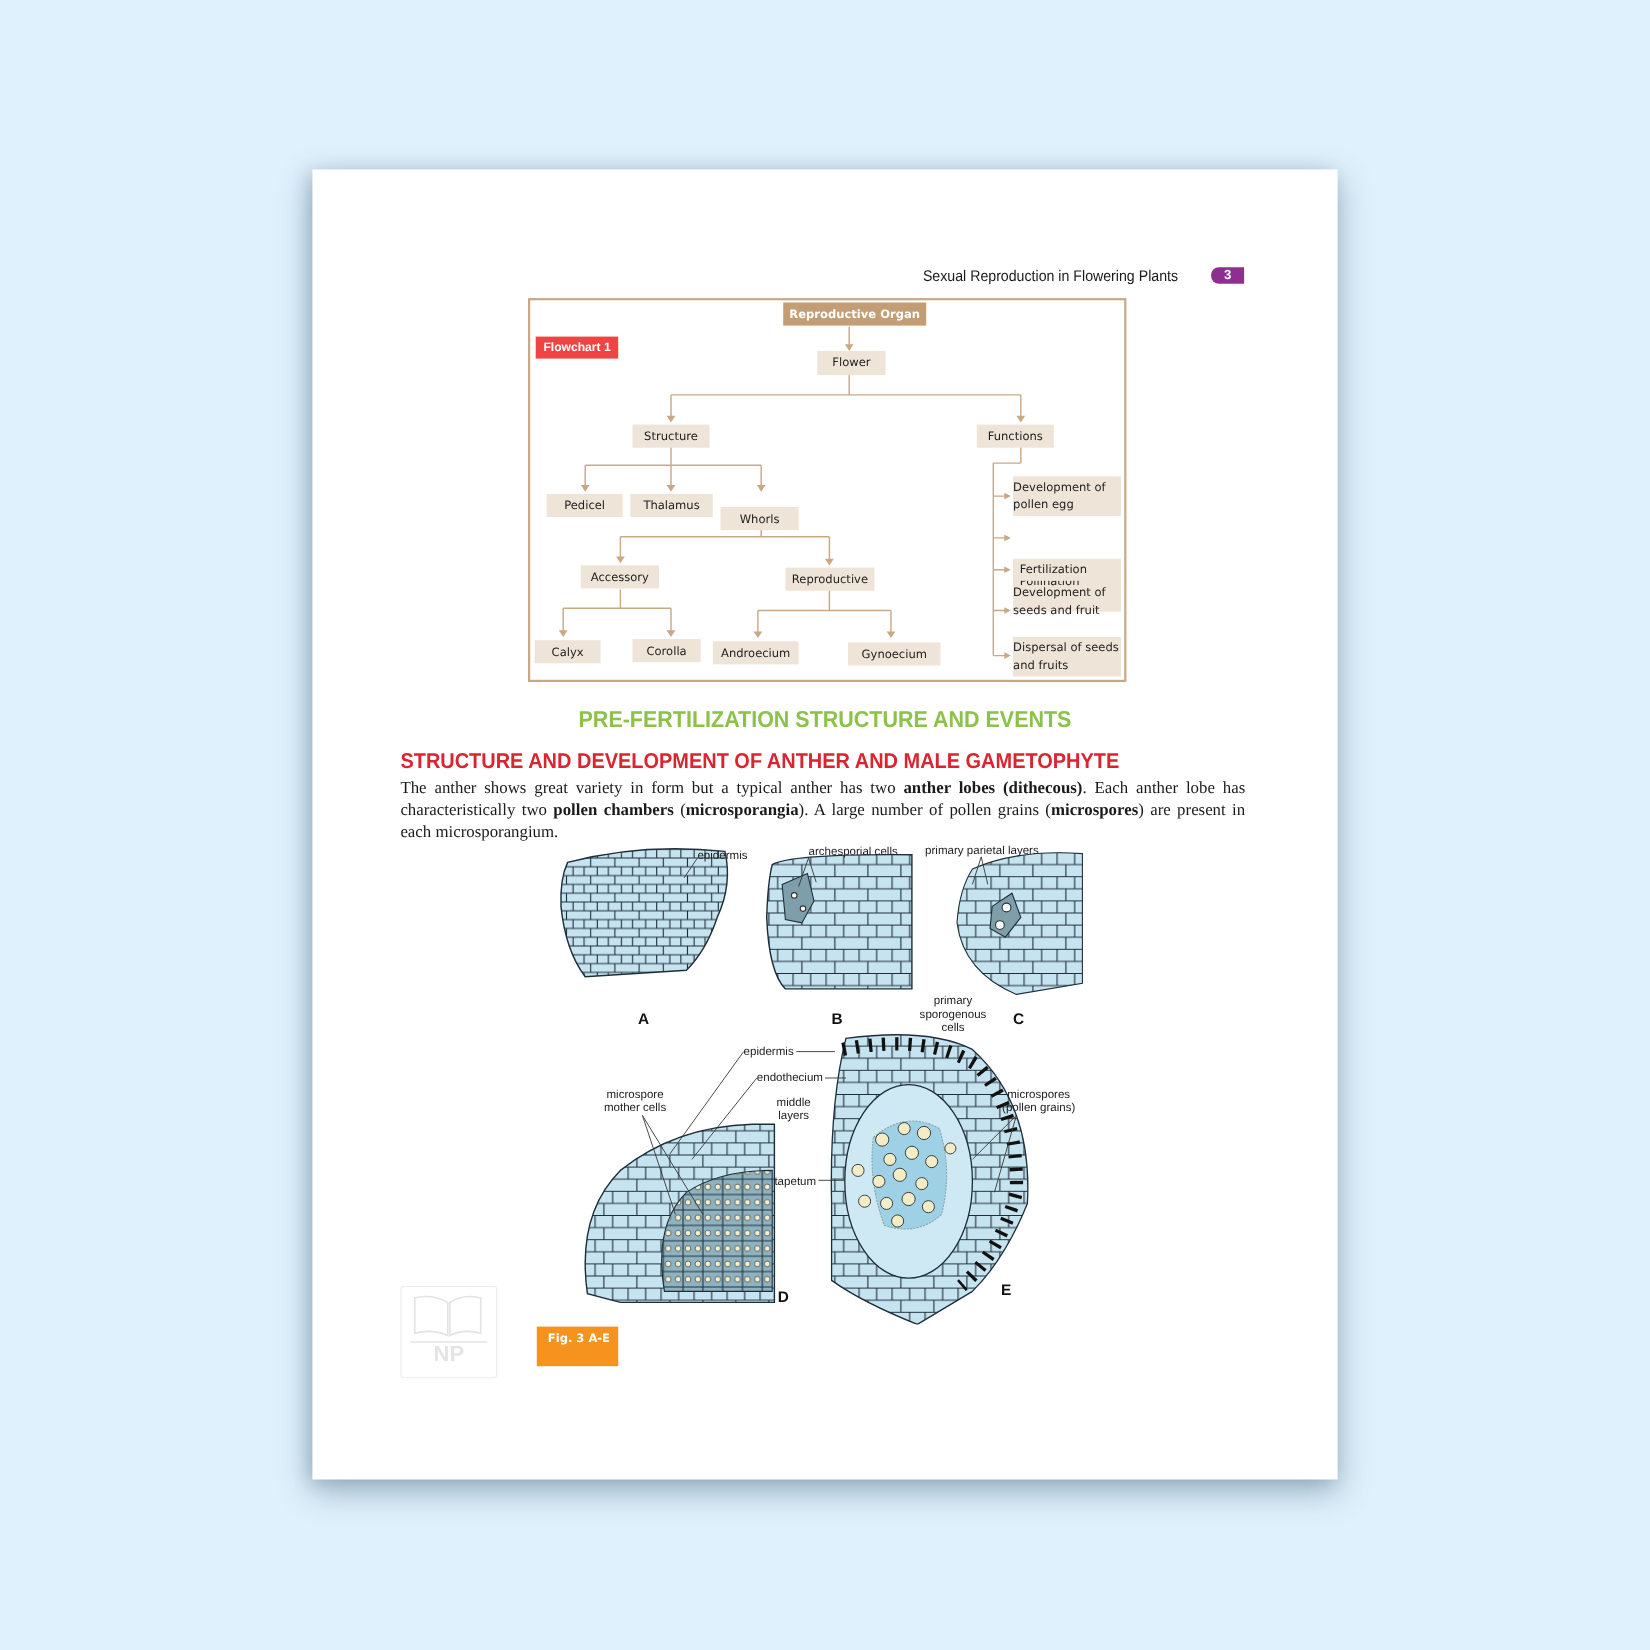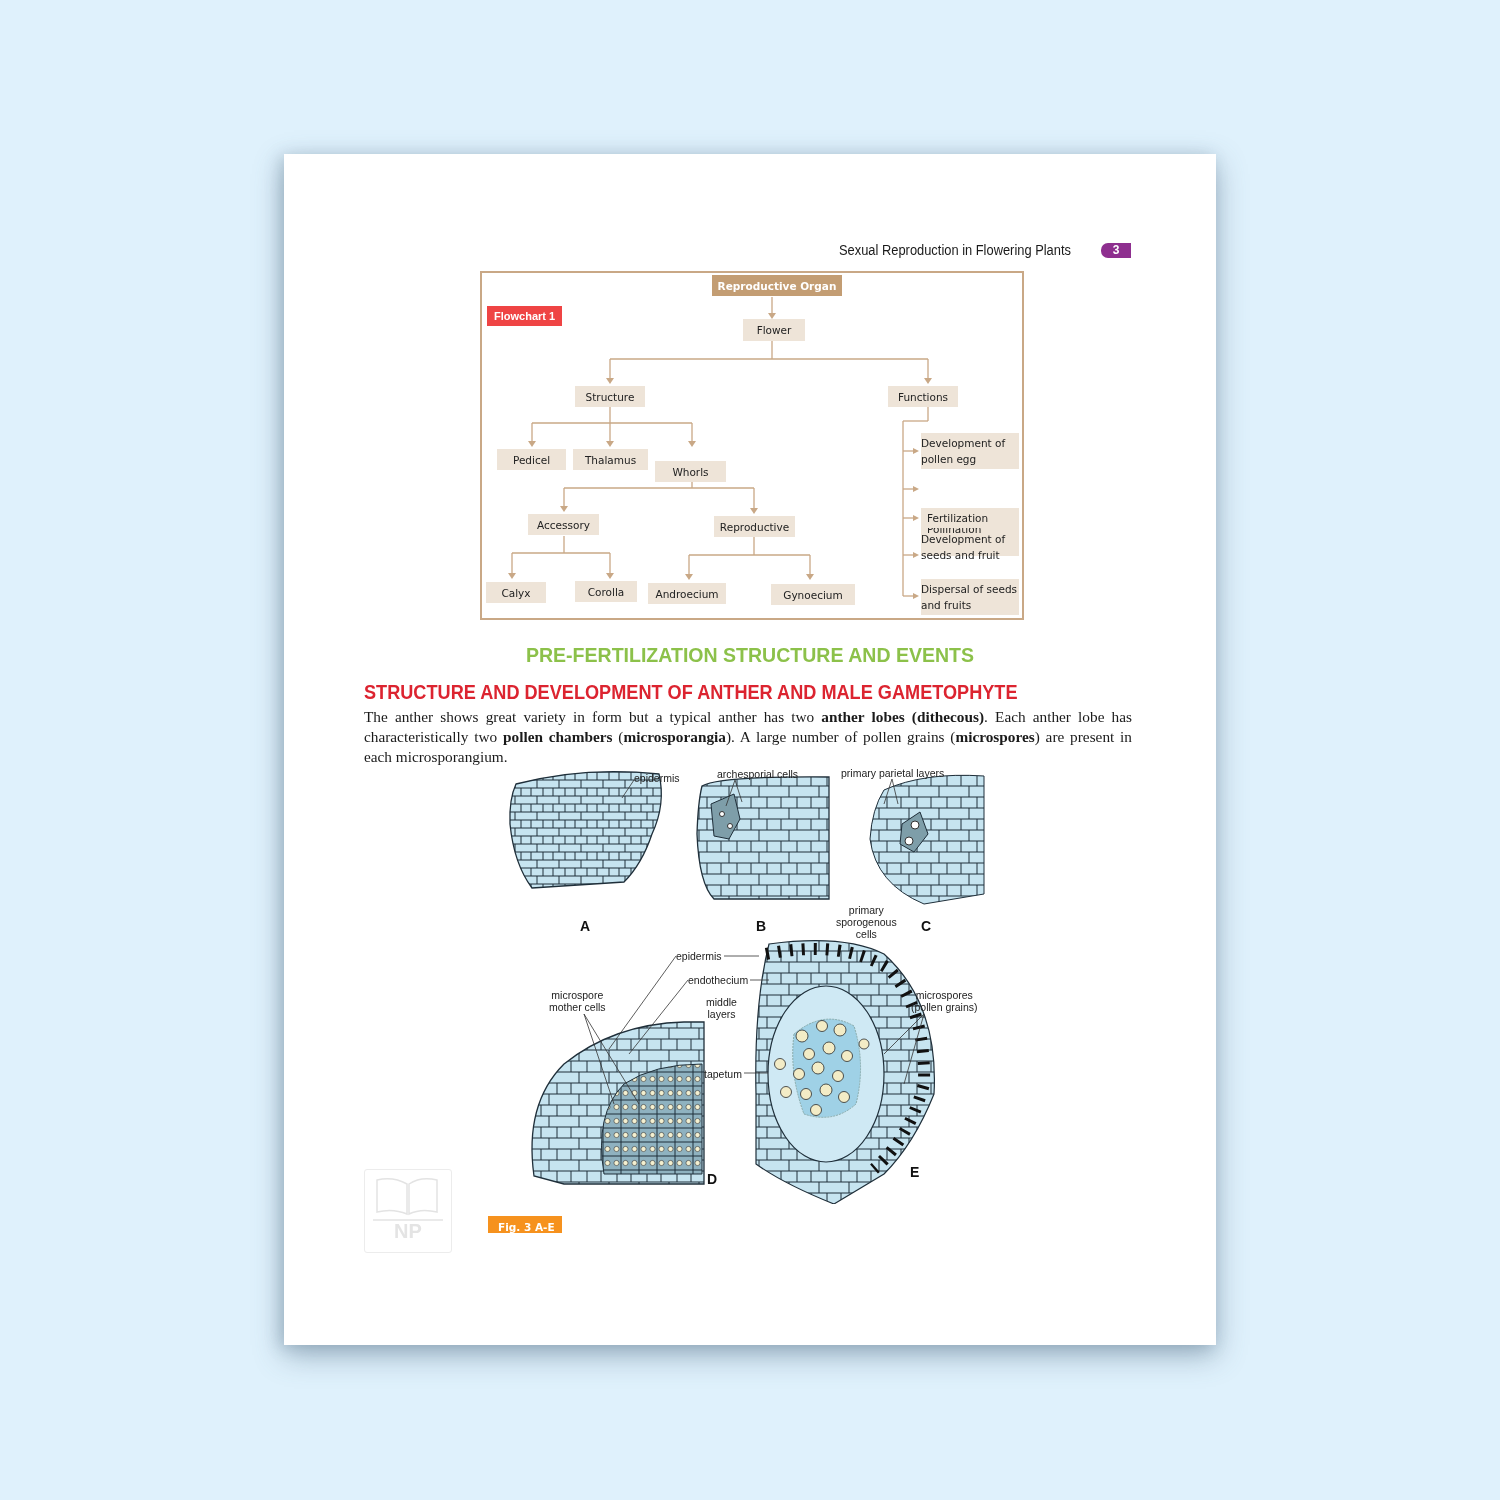--- a/index.html
+++ b/index.html
@@ -87,21 +87,20 @@
     white-space: nowrap;
   }
   .fig-letter {
     position: absolute; font-size: 14px; font-weight: bold; color: #111;
     font-family: "Liberation Sans", sans-serif;
   }
   .caption {
     position: absolute; left: 204px; top: 1052px;
     width: 492px; height: 36px;
     display: flex;
-    align-items: center;
   }
   .cap-tag {
     width: 74px; background: #f6921e; color: #fff;
     font-size: 10.5px; font-weight: bold;
     padding: 5px 0 0 10px; box-sizing: border-box;
     font-family: "DejaVu Sans", sans-serif;
   }
   .cap-text {
     flex: 1; background: #eef6e8; color: #1a1a1a;
     font-size: 10.8px; line-height: 16px;
@@ -278,21 +277,21 @@
           <circle cx="340" cy="333" r="5.5"></circle>
         <circle cx="312" cy="346" r="5.5"></circle>
           <circle cx="276" cy="300" r="5.5"></circle>
           <circle cx="360" cy="280" r="5"></circle>
         <circle cx="282" cy="328" r="5.5"></circle>
       </g>
     </g>
   </svg>
 
   <div class="fig-label" style="left:350px;top:618px;">epidermis</div>
-  <div class="fig-label" style="left:433px;top:614px;">archesporial cells</div>
+  <div class="fig-label" style="left:451px;top:614px;">archesporial cells</div>
   <div class="fig-label" style="left:557px;top:613px;">primary parietal layers</div>
   <div class="fig-label" style="left:552px;top:750px;text-align:center;">
     <div>primary</div>
     <div>sporogenous</div>
     <div>cells</div>
   </div>
 
   <div class="fig-letter" style="left:296px;top:764px;">A</div>
   <div class="fig-letter" style="left:472px;top:764px;">B</div>
   <div class="fig-letter" style="left:637px;top:764px;">C</div>

